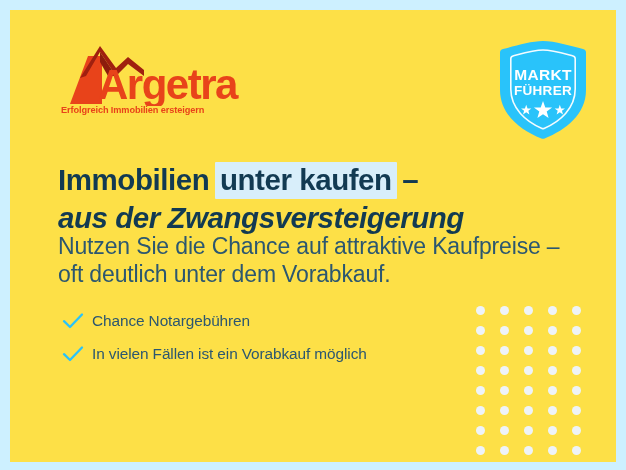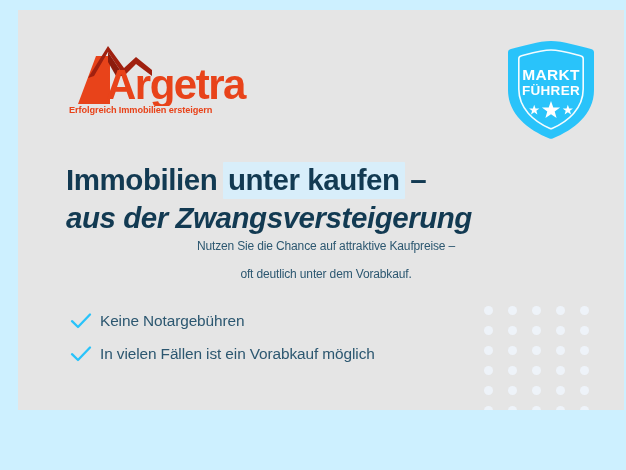--- a/index.html
+++ b/index.html
@@ -21,24 +21,23 @@
     width: 626px;
     height: 470px;
     background: #cdf0ff;
     box-sizing: border-box;
   }
   #card {
     position: absolute;
     left: 10px;
     top: 10px;
     width: 606px;
-    height: 400px;
-    background: #e5e5e5;
+    height: 452px;
+    background: #fde047;
     overflow: hidden;
-    margin-left: 8px;
   }
 
   
   #dot-grid {
     position: absolute;
     right: 0px;
     top: 296px;
     width: 140px;
     height: 175px;
     display: grid;
@@ -112,26 +111,25 @@
     -webkit-box-decoration-break: clone;
   }
   #headline .line2 { display: block; margin-top: 2px; font-style: italic; }
 
   
   #subheading {
     position: absolute;
     left: 48px;
     top: 222px;
     width: 520px;
-    font-size: 12px;
+    font-size: 23px;
     font-weight: normal;
     line-height: 28px;
     letter-spacing: -0.15px;
     color: #2c5770;
-    text-align: center;
   }
   #subheading .sline { display: block; }
 
   
   #checklist {
     position: absolute;
     left: 52px;
     top: 296px;
     width: 470px;
   }
@@ -249,21 +247,21 @@
       <span class="sline">oft deutlich unter dem Vorabkauf.</span>
     </div>
 
     <ul id="checklist" style="list-style:none;margin:0;padding:0;">
       <li class="check-item">
         <span class="check-icon">
           <svg width="22" height="18" viewBox="0 0 22 18">
               <path d="M2 9.2 L8 15 L20 2.5" fill="none" stroke="#29c3fa" stroke-width="2.3" stroke-linecap="round" stroke-linejoin="round"></path>
             </svg>
         </span>
-        <span class="check-label">Keine Notargebühren</span>
+        <span class="check-label">Chance Notargebühren</span>
       </li>
       <li class="check-item">
         <span class="check-icon">
           <svg width="22" height="18" viewBox="0 0 22 18">
               <path d="M2 9.2 L8 15 L20 2.5" fill="none" stroke="#29c3fa" stroke-width="2.3" stroke-linecap="round" stroke-linejoin="round"></path>
             </svg>
         </span>
         <span class="check-label">In vielen Fällen ist ein Vorabkauf möglich</span>
       </li>
     </ul>

